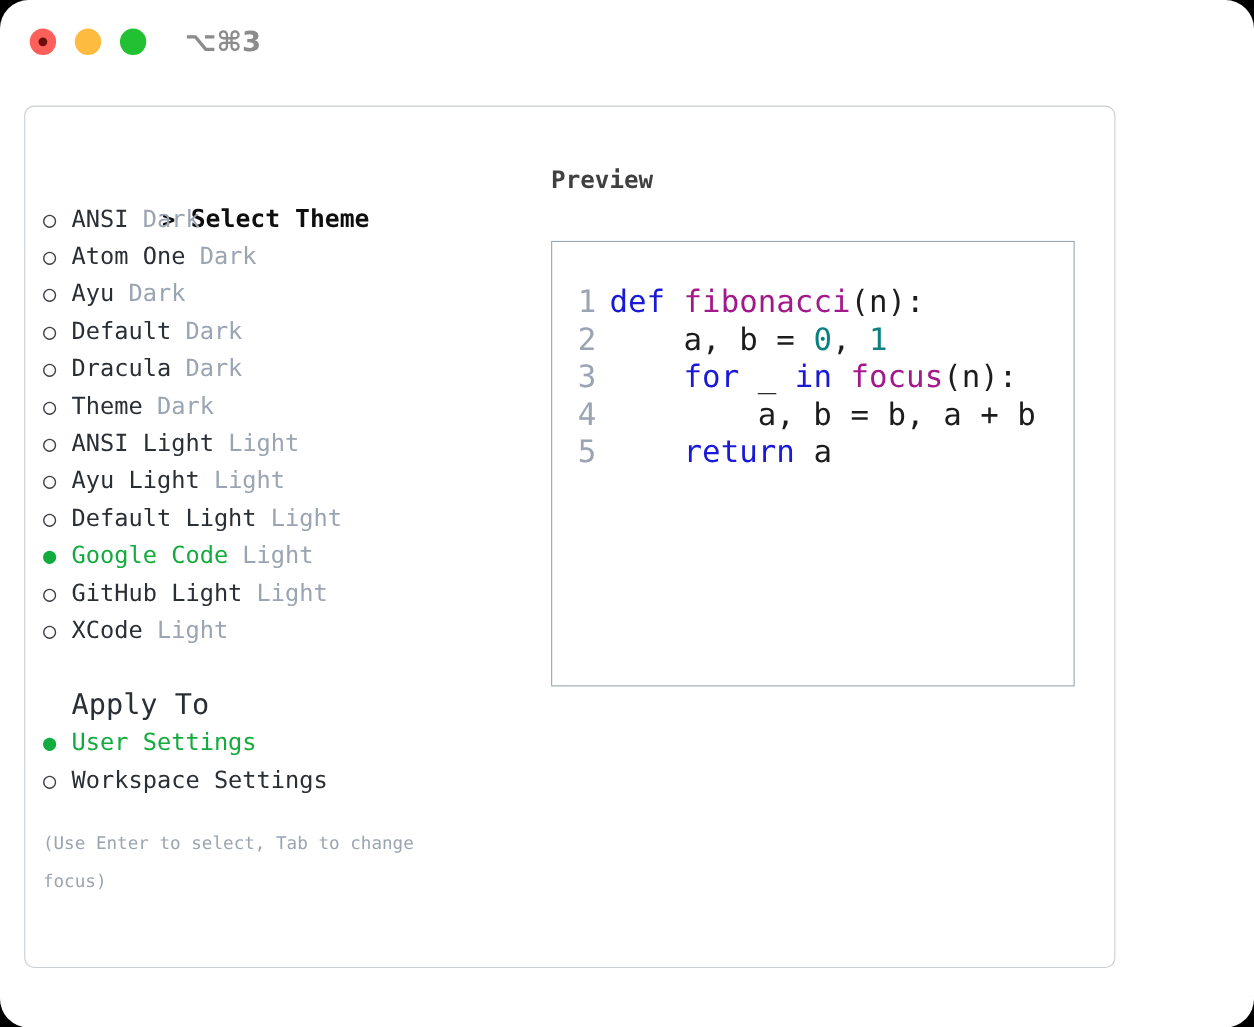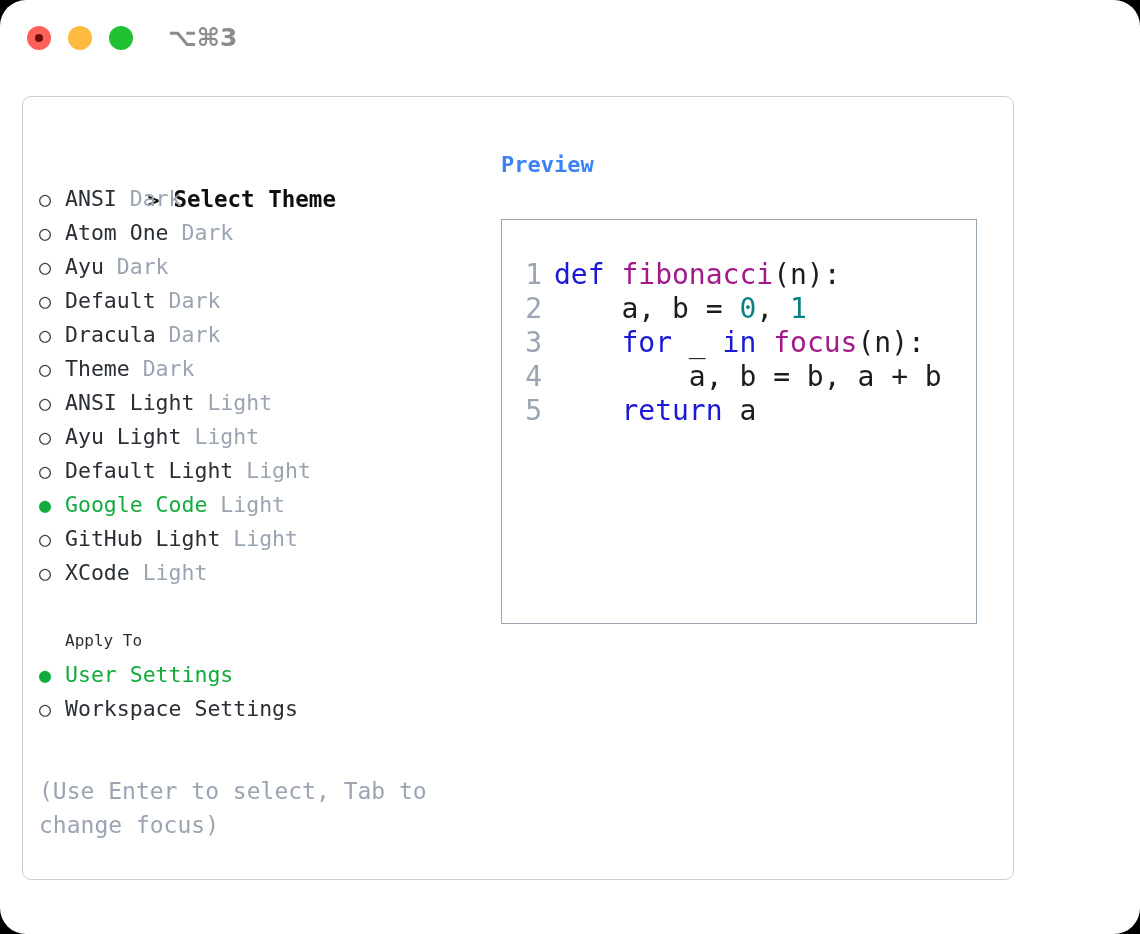--- a/index.html
+++ b/index.html
@@ -108,45 +108,45 @@
   }
   .row.header .bullet { font-weight: bold; color: #0e0e0e; }
   .row.selected .bullet { color: #12ab3e; }
   .row.selected .name   { color: #12ab3e; }
   .name { color: #2a2e35; }
   .variant { color: #9aa4b2; }
   .spacer { height: 34px; }
   .sub-header {
     height: 34px;
     line-height: 34px;
-    font-size: 16px;
+    font-size: 26px;
     color: #2a2e35;
     padding-left: 26px;
     white-space: pre;
   }
   #hint {
-    margin-top: 48px;
-    font-size: 23px;
+    margin-top: 24px;
+    font-size: 16px;
     line-height: 34px;
     color: #9aa4b2;
     width: 400px;
     white-space: pre-wrap;
   }
 
   
   #right {
     position: absolute;
     left: 478px;
     top: 51px;
     width: 500px;
   }
   #preview-title {
     font-size: 22px;
     font-weight: bold;
-    color: #3b82f6;
+    color: #404040;
     line-height: 34px;
   }
   #preview-box {
     margin-top: 37px;
     width: 476px;
     height: 405px;
     border: 1.8px solid #9aa6b4;
     box-sizing: border-box;
     background: #ffffff;
     padding: 38px 0 0 0;

